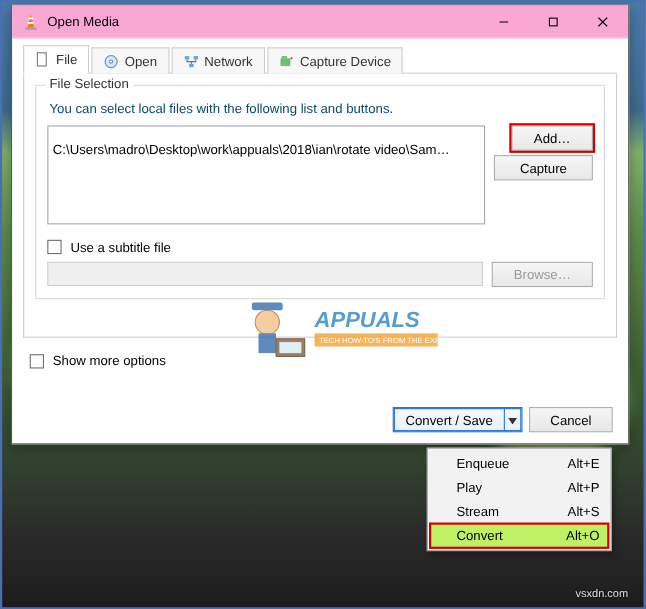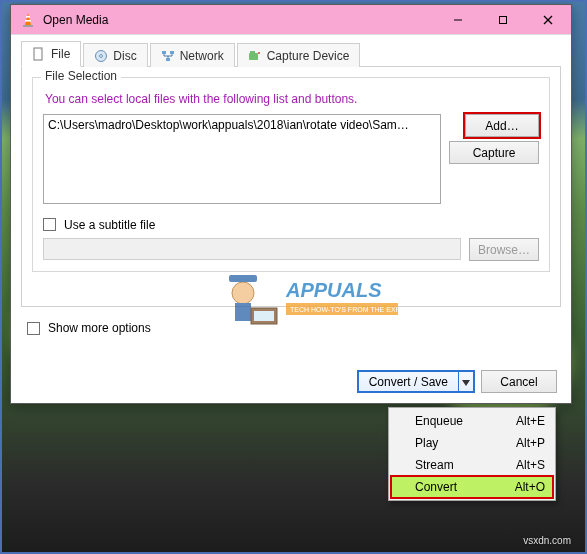--- a/index.html
+++ b/index.html
@@ -113,27 +113,27 @@
     margin-top: 2px;
     position: relative;
   }
   .groupbox > .legend {
     position: absolute;
     top: -9px; left: 8px;
     background: #fff;
     padding: 0 4px;
     color: #333;
   }
-  .desc { color: #a21caf; margin: 0 0 8px 2px; }
+  .desc { color: #0c4a6e; margin: 0 0 8px 2px; }
   .file-row { display: flex; gap: 8px; align-items: flex-start; }
   .file-list {
     flex: 1;
     height: 90px;
     border: 1px solid #a7a7a7;
-    padding: 3px 4px;
+    padding: 14px 4px;
     overflow: hidden;
     white-space: nowrap;
     background: #fff;
     color: #000;
   }
   .side-btns { display: flex; flex-direction: column; gap: 4px; width: 90px; }
   .btn {
     height: 23px;
     border: 1px solid #adadad;
     background: linear-gradient(#f6f6f6,#e8e8e8);
@@ -268,21 +268,21 @@
         </span>
         <span>File</span>
       </div>
       <div class="tab">
         <span class="ticon">
           <svg viewBox="0 0 14 14">
               <circle cx="7" cy="7" r="5.5" fill="#d7e6f5" stroke="#6a8fb5"></circle>
               <circle cx="7" cy="7" r="1.4" fill="#fff" stroke="#6a8fb5"></circle>
             </svg>
         </span>
-        <span>Disc</span>
+        <span>Open</span>
       </div>
       <div class="tab">
         <span class="ticon">
           <svg viewBox="0 0 14 14">
               <rect x="1" y="2" width="4" height="3" fill="#6aa3d8"></rect>
               <rect x="9" y="2" width="4" height="3" fill="#6aa3d8"></rect>
               <rect x="5" y="9" width="4" height="3" fill="#6aa3d8"></rect>
               <path d="M3 5v2h8V5 M7 7v2" stroke="#4a7aa8" fill="none"></path>
             </svg>
         </span>
@@ -317,21 +317,21 @@
             </div>
           </div>
         </div>
 
         <div class="sub-row">
           <span class="chk"></span>
           <span>Use a subtitle file</span>
         </div>
         <div class="sub-row" style="margin-top:6px;">
           <div class="sub-input"></div>
-          <div class="btn disabled" style="width:70px">
+          <div class="btn disabled" style="width:92px">
             <span>Browse…</span>
           </div>
         </div>
       </div>
     </div>
 
     <div class="appuals">
       <svg viewBox="0 0 190 74">
         <g opacity="0.9">
           <circle cx="32" cy="30" r="11" fill="#f2c38b" stroke="#b07a3a"></circle>

